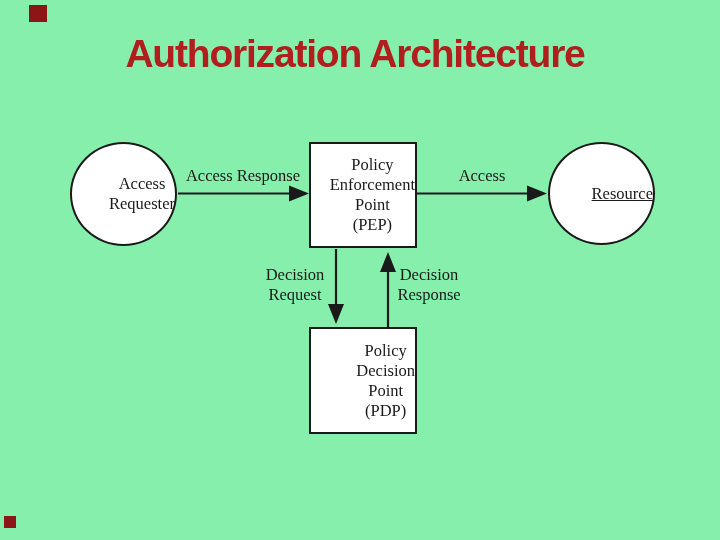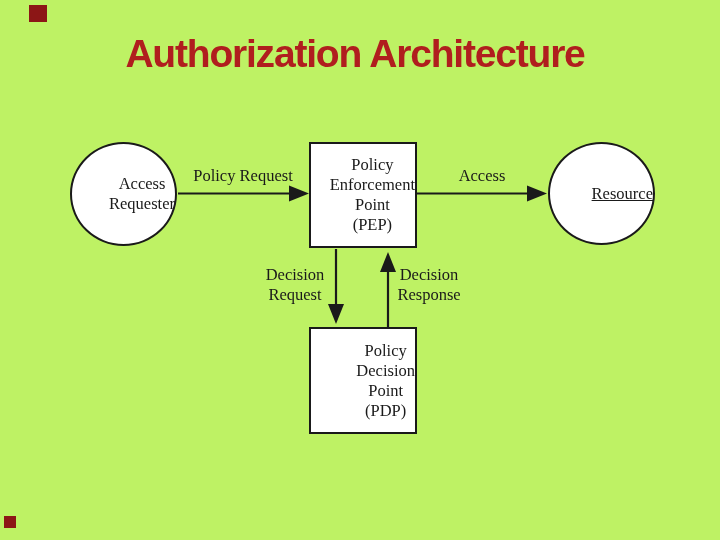--- a/index.html
+++ b/index.html
@@ -4,21 +4,21 @@
 <style>
   html, body {
     margin: 0;
     padding: 0;
     background: #ffffff;
   }
   .slide {
     position: relative;
     width: 720px;
     height: 540px;
-    background: #bef264;
+    background: #86efac;
     overflow: hidden;
     font-family: "Liberation Serif", "DejaVu Serif", serif;
     color: #1a1a1a;
   }
   
   .accent {
     position: absolute;
     background: #8c1616;
   }
   .accent.tl { left: 29px; top: 5px;  width: 18px; height: 17px; }
@@ -131,21 +131,21 @@
     <span class="node-label">Resource</span>
   </div>
 
   <div class="node node-pdp">
     <span class="node-label">Policy
 Decision
 Point
 (PDP)</span>
   </div>
 
-  <div class="edge-label lbl-access-request">Policy Request</div>
+  <div class="edge-label lbl-access-request">Access Response</div>
 
   <div class="edge-label lbl-access">Access</div>
 
   <div class="edge-label lbl-decision-request">Decision
 Request</div>
 
   <div class="edge-label lbl-decision-response">Decision
 Response</div>
 
 </div>

